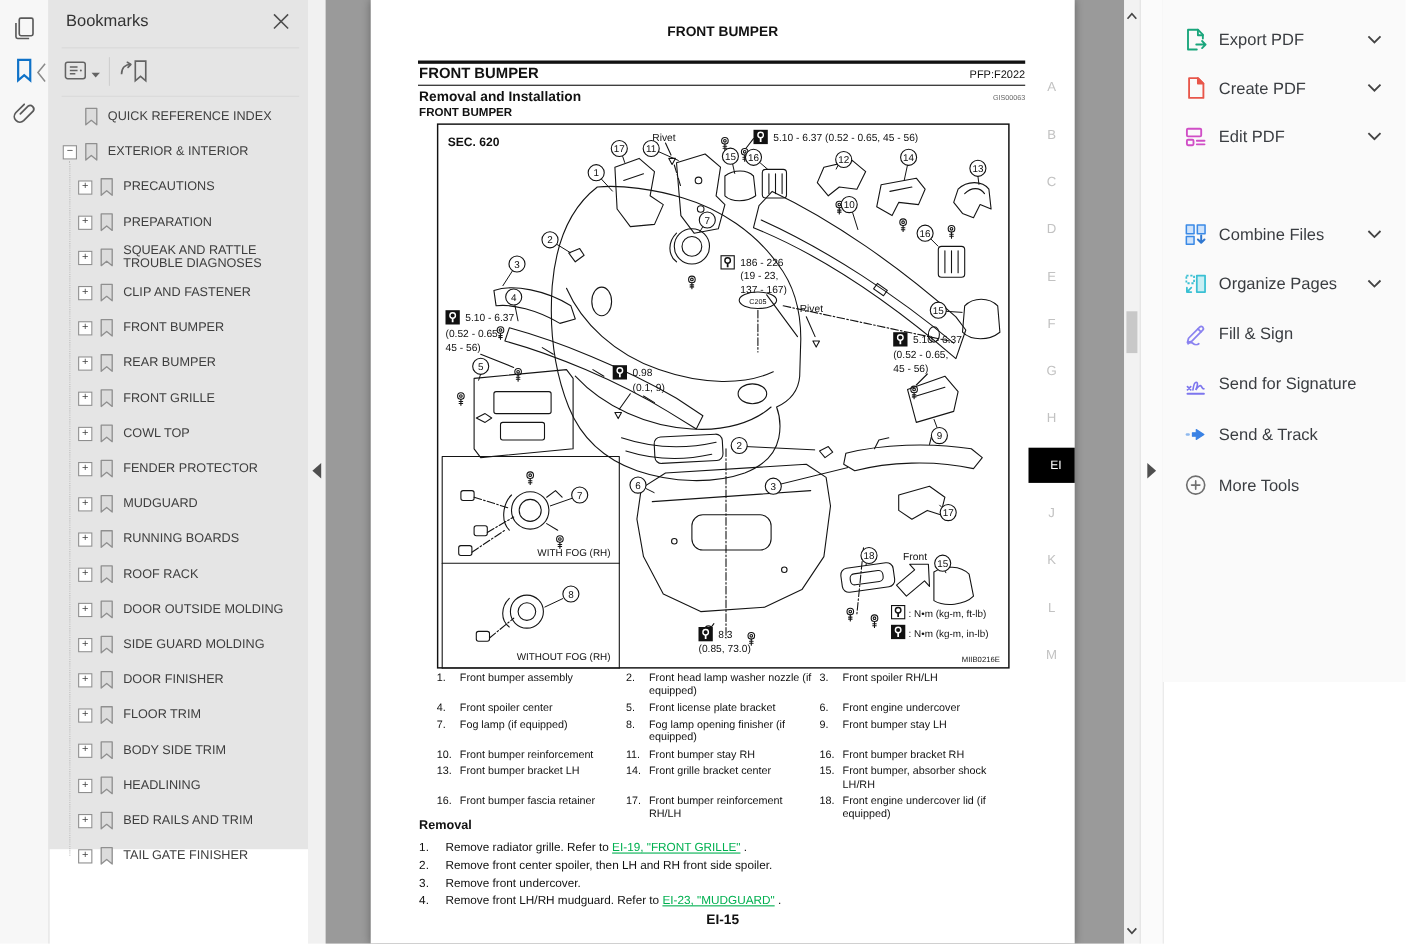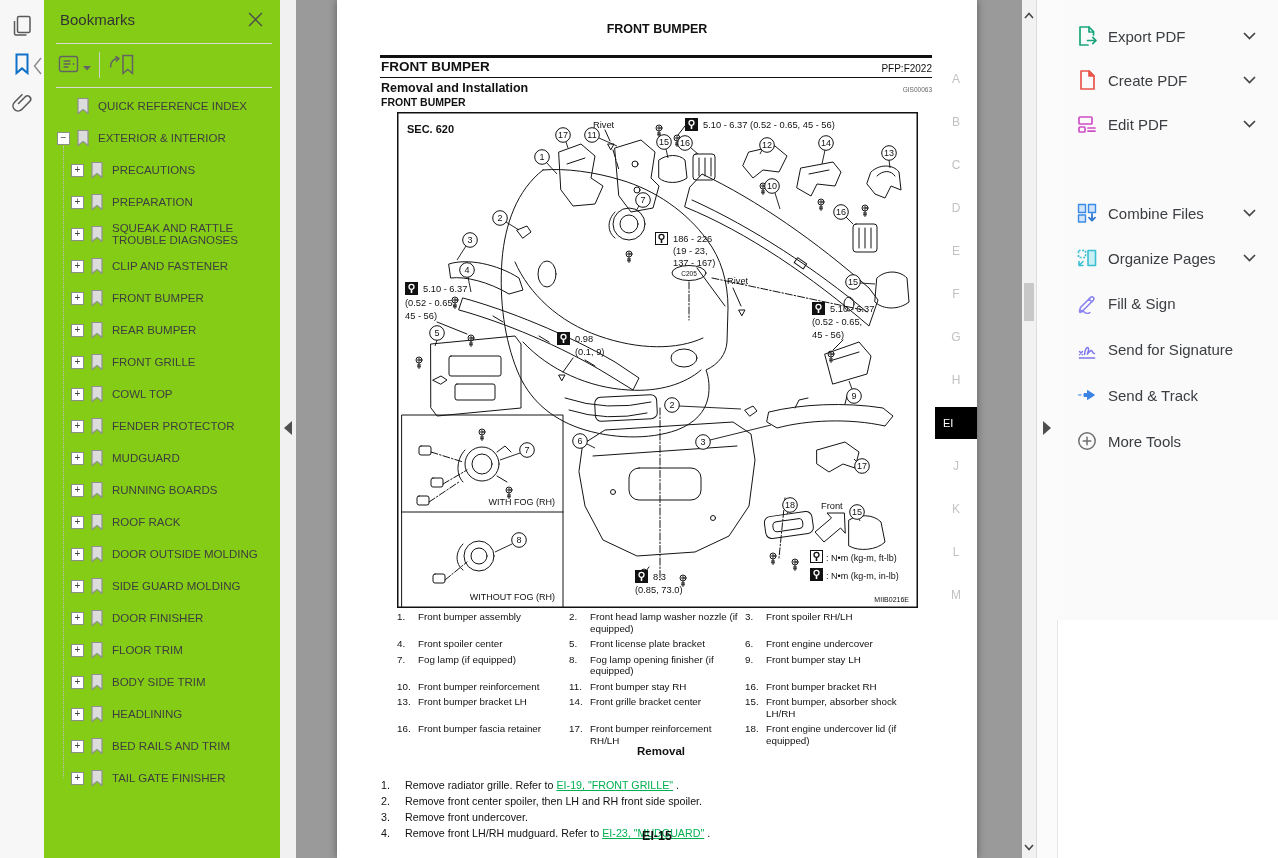--- a/index.html
+++ b/index.html
@@ -6,21 +6,21 @@
     font-family:"Liberation Sans","DejaVu Sans",sans-serif;background:#fff;}
   .abs{position:absolute;}
   #app{position:relative;width:1278px;height:858px;}
 
   
   #left-toolbar{left:0;top:0;width:44px;height:858px;background:#f7f7f7;border-right:1px solid #e2e2e2;}
   .lt-btn{position:absolute;left:9px;width:26px;height:28px;display:flex;align-items:center;justify-content:center;cursor:pointer;}
   #lt-active-pointer{position:absolute;left:33px;top:57px;}
 
   
-  #bm-panel{left:44px;top:0;width:236px;height:858px;background:#84cc16;border-right:1px solid #8b5cf6;}
+  #bm-panel{left:44px;top:0;width:236px;height:772px;background:#e5e5e5;border-right:1px solid #8b5cf6;}
   #bm-title{position:absolute;left:16px;top:11px;font-size:15px;color:#333;}
   #bm-close{position:absolute;right:16px;top:12px;width:16px;height:16px;cursor:pointer;}
   .bm-divider{position:absolute;left:12px;right:8px;height:1px;background:#d9d9d9;}
   #bm-opt-row{position:absolute;left:0;top:44px;width:100%;height:43px;}
   #bm-options{position:absolute;left:14px;top:10px;cursor:pointer;display:flex;align-items:center;gap:3px;}
   #bm-vdiv{position:absolute;left:55px;top:8px;width:1px;height:26px;background:#cfcfcf;}
   #bm-new{position:absolute;left:64px;top:9px;cursor:pointer;}
   #bm-list{position:absolute;left:0;top:90px;right:0;bottom:0;}
   #bm-treeline{position:absolute;left:19px;top:56px;height:632px;width:0;border-left:1px dotted #bfbfbf;}
   .bm-row{display:flex;align-items:center;min-height:32px;cursor:pointer;position:relative;}
@@ -58,31 +58,31 @@
 
   
   #parts{position:absolute;left:60px;top:611px;width:524px;display:grid;
     grid-template-columns:172px 176px 176px;row-gap:4px;column-gap:0;}
   .part-item{display:flex;font-size:9.8px;line-height:11.5px;}
   .pnum{width:21px;flex:none;}
   .ptext{flex:1;padding-right:6px;}
 
   
   #removal{position:absolute;left:44px;top:745px;width:560px;}
-  #removal-head{font-size:11.5px;font-weight:bold;margin-bottom:20px;text-align:center;}
+  #removal-head{font-size:11.5px;font-weight:bold;margin-bottom:6px;}
   .step{display:flex;font-size:10.7px;line-height:16px;}
   .snum{width:24px;flex:none;}
   .green-link{color:#00b050;text-decoration:underline;cursor:pointer;}
   #pagenum{position:absolute;left:0;top:829px;width:640px;text-align:center;font-size:12.5px;font-weight:bold;}
 
   
   #tabs{position:absolute;left:598px;top:57px;width:42px;display:flex;flex-direction:column;}
   .tab{height:43px;display:flex;align-items:center;justify-content:center;
     font-size:12px;color:#c2c2c2;cursor:pointer;}
-  .tab.active{background:#000;color:#fff;height:32px;margin:5.5px 0;justify-content:flex-start;padding-left:8px;font-size:11px;}
+  .tab.active{background:#000;color:#fff;height:32px;margin:5.5px 0;justify-content:center;padding-left:8px;font-size:11px;}
 
   
   #vscroll{left:1022px;top:0;width:14px;height:858px;background:#f2f2f2;}
   #vs-up{position:absolute;left:2px;top:5px;cursor:pointer;}
   #vs-down{position:absolute;left:2px;bottom:3px;cursor:pointer;}
   #vs-thumb{position:absolute;left:2px;top:283px;width:10px;height:38px;background:#c8c8c8;cursor:pointer;}
 
   
   #tools{left:1057px;top:0;width:221px;height:620px;background:#fafafa;}
   .tool-row{position:absolute;left:0;right:0;height:44px;display:flex;align-items:center;cursor:pointer;}

